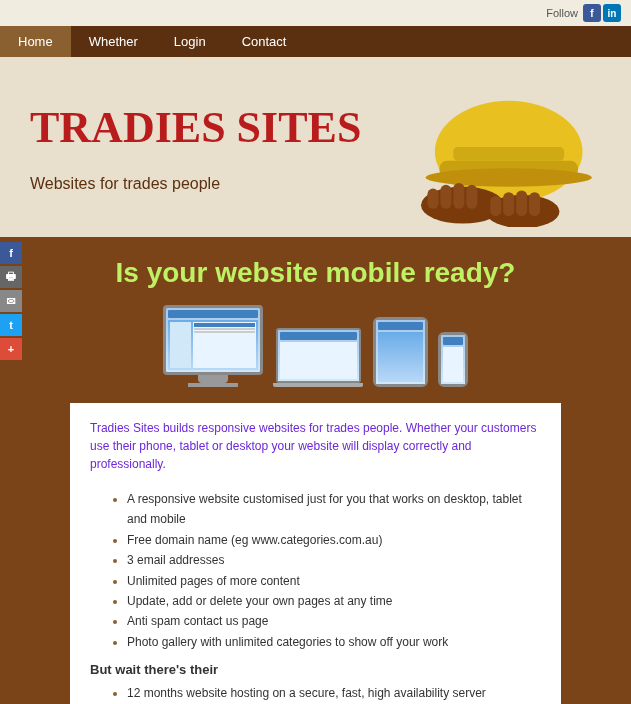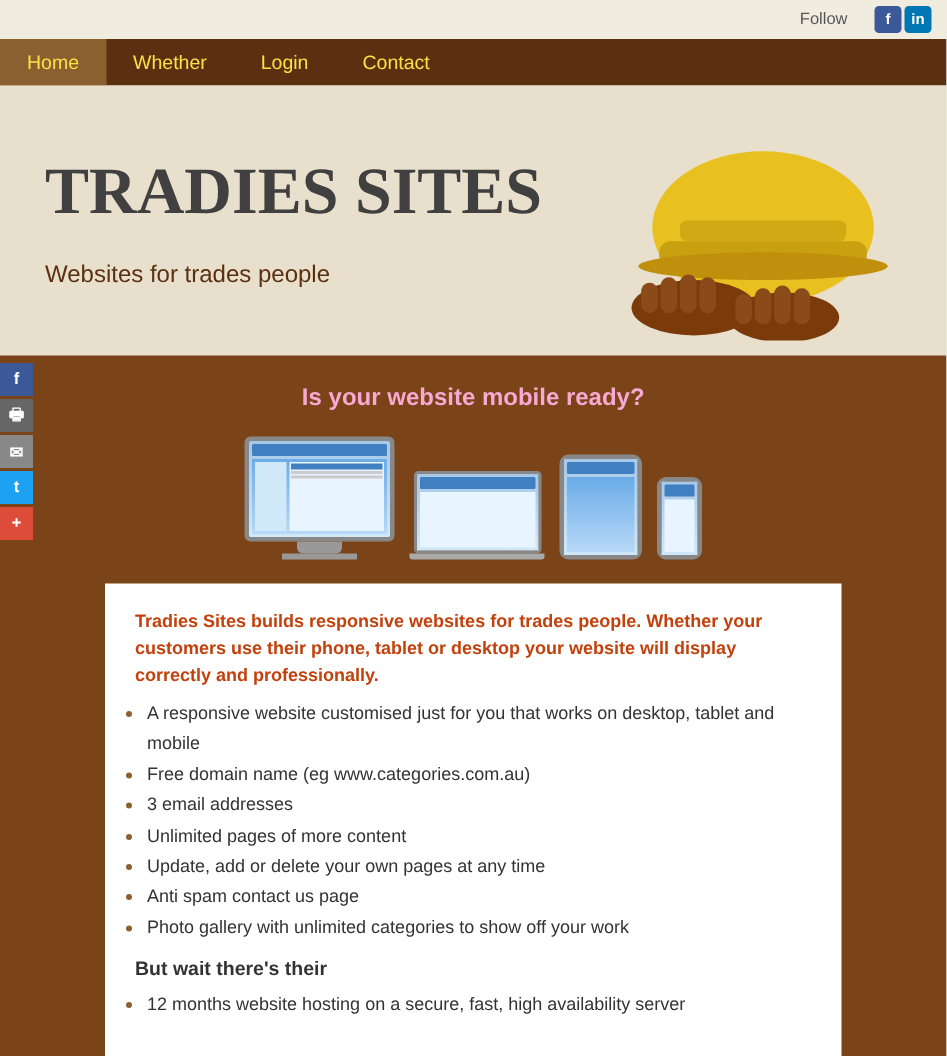--- a/index.html
+++ b/index.html
@@ -1,52 +1,52 @@
 <!DOCTYPE html>
 <html><head>
   <meta charset="utf-8">
   <style>
     * { margin: 0; padding: 0; box-sizing: border-box; }
     body { font-family: Arial, sans-serif; font-size: 13px; width: 631px; background: #f0ece0; }
 
     
     .top-bar { background: #f0ece0; display: flex; justify-content: flex-end; align-items: center; padding: 4px 10px; font-size: 11px; }
-    .top-bar .follow-text { color: #555; margin-right: 16px; }
+    .top-bar .follow-text { color: #555; margin-right: 3px; }
     .social-icon { width: 18px; height: 18px; border-radius: 3px; display: inline-flex; align-items: center; justify-content: center; font-size: 10px; font-weight: bold; color: white; margin-left: 2px; }
     .social-fb { background: #3b5998; }
     .social-li { background: #0077b5; }
 
     nav { background: #5a3010; display: flex; }
-    nav a { color: #fde047; text-decoration: none; padding: 8px 18px; font-size: 13px; }
+    nav a { color: #ffffff; text-decoration: none; padding: 8px 18px; font-size: 13px; }
     nav a.active { background: #8b6030; }
 
     
     .hero { background: #e8e0cc; position: relative; overflow: hidden; height: 180px; display: flex; align-items: center; padding-left: 30px; }
-    .hero-title { color: #404040; font-size: 44px; font-weight: bold; font-family: Georgia, serif; text-align: right; }
+    .hero-title { color: #b91c1c; font-size: 44px; font-weight: bold; font-family: Georgia, serif; text-align: right; }
     .hero-subtitle { color: #5a3010; font-size: 16px; margin-top: 22px; }
     .hero-img { position: absolute; right: 30px; top: 10px; width: 240px; height: 160px; }
 
     
     .left-social { position: absolute; left: 0; top: 340px; display: flex; flex-direction: column; }
     .left-social-btn { width: 22px; height: 22px; display: flex; align-items: center; justify-content: center; font-size: 11px; font-weight: bold; color: white; margin-bottom: 2px; cursor: pointer; }
     .ls-fb { background: #3b5998; }
     .ls-print { background: #666; }
     .ls-email { background: #888; }
     .ls-twitter { background: #1da1f2; }
     .ls-plus { background: #dd4b39; }
 
     
     .main-content { background: #7a4418; padding: 20px 80px 20px 80px; position: relative; }
-    .main-content h2 { text-align: center; color: #f9a8d4; font-size: 16px; margin-bottom: 16px; }
+    .main-content h2 { text-align: center; color: #bef264; font-size: 28px; margin-bottom: 16px; }
 
     
     .content-box { background: white; padding: 16px 20px; margin: 0 -10px; }
-    .content-box p { color: #c2410c; font-size: 12px; line-height: 1.5; margin-bottom: 6px; font-weight: bold; }
+    .content-box p { color: #6d28d9; font-size: 12px; line-height: 1.5; margin-bottom: 16px; }
     .content-box h4 { color: #333; font-size: 13px; font-weight: bold; margin-bottom: 6px; }
-    .content-box ul { margin-left: 8px; margin-bottom: 10px; }
+    .content-box ul { margin-left: 37px; margin-bottom: 10px; }
     .content-box ul li { color: #333; font-size: 12px; line-height: 1.7; list-style: disc; }
     .content-box ul li::marker { color: #8b6030; }
 
     
     .devices-container { display: flex; justify-content: center; align-items: flex-end; gap: 10px; margin-bottom: 16px; }
     .monitor { width: 100px; height: 70px; background: #ccc; border: 3px solid #888; border-radius: 4px; position: relative; display: flex; align-items: center; justify-content: center; overflow: hidden; }
     .monitor-stand { width: 30px; height: 8px; background: #999; margin: 0 auto; border-bottom-left-radius: 4px; border-bottom-right-radius: 4px; }
     .monitor-base { width: 50px; height: 4px; background: #999; margin: 0 auto; }
     .laptop { width: 85px; height: 55px; background: #bbb; border: 2px solid #888; border-radius: 3px; display: flex; align-items: center; justify-content: center; }
     .tablet { width: 55px; height: 70px; background: #bbb; border: 3px solid #888; border-radius: 6px; display: flex; align-items: center; justify-content: center; }

